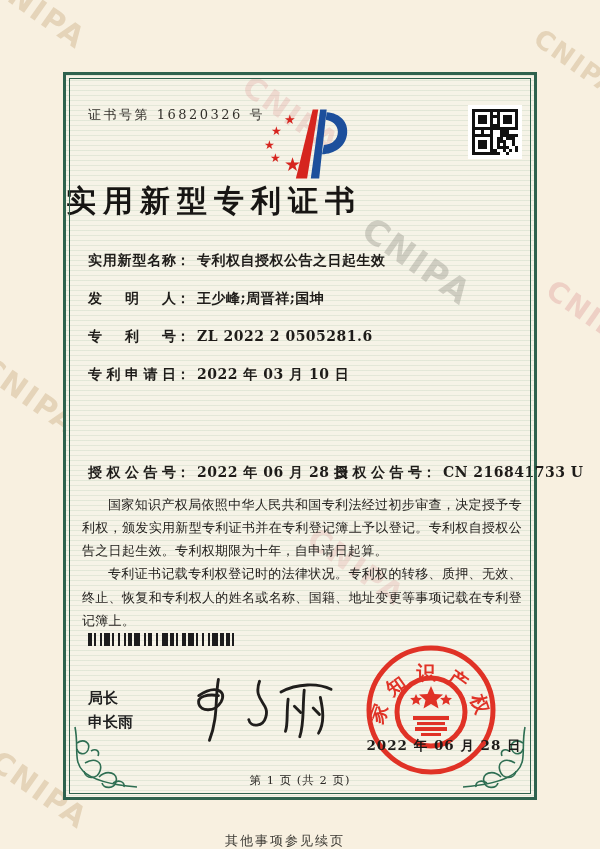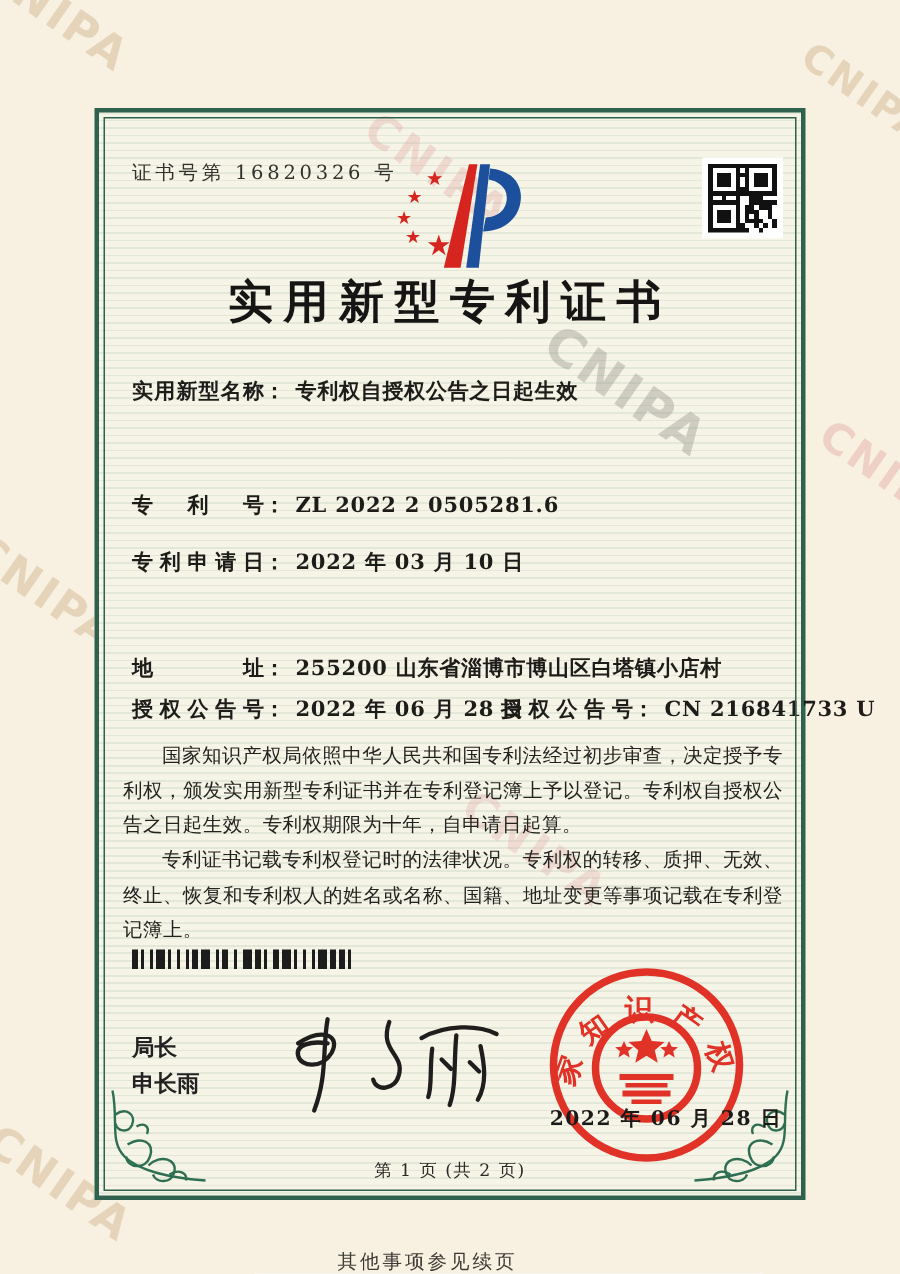--- a/index.html
+++ b/index.html
@@ -18,21 +18,21 @@
   .cert::before{content:'';position:absolute;inset:3px;border:1px solid var(--green,#2f624e);pointer-events:none;z-index:5;}
   .cert-inner{position:absolute;inset:0;z-index:2;}
   .cert .wm{z-index:1;}
   .cert-no{position:absolute;left:22px;top:31px;font-size:13px;letter-spacing:2.5px;color:#33302b;}
   
   .logo{position:absolute;left:192px;top:30px;width:92px;height:78px;}
   .logo .star{position:absolute;color:var(--logo-red,#d6251f);line-height:1;}
   
   .qr{position:absolute;left:402px;top:30px;width:46px;height:46px;background:#fff;padding:4px;}
   
-  .title{position:absolute;left:0;top:106px;width:100%;margin:0;text-align:center;
+  .title{position:absolute;left:0;top:106px;width:100%;margin:0;
          font-size:30px;font-weight:700;letter-spacing:7px;color:#171513;font-family:Liberation Serif, serif;}
   
   .field{position:absolute;left:22px;font-size:14px;color:#1e1c19;font-weight:600;white-space:nowrap;}
   .flabel{display:inline-block;width:88px;text-align:justify;text-align-last:justify;vertical-align:bottom;}
   .fvalue{margin-left:7px;letter-spacing:0.5px;}
   .grant2{position:absolute;left:246px;top:0;}
   
   .paras{position:absolute;left:16px;top:418px;width:440px;font-size:13px;line-height:1.78;
          color:#24221f;text-align:justify;letter-spacing:0.3px;}
   .paras p{margin:0;text-indent:2em;}
@@ -142,28 +142,28 @@
             <rect x="8" y="14" width="1" height="1" fill="#111"></rect>
             <rect x="11" y="14" width="1" height="1" fill="#111"></rect>
           </svg>
       </div>
 
       <h1 class="title">实用新型专利证书</h1>
 
       <div class="field" style="top:177px">
         <span class="flabel">实用新型名称</span><span>：</span><span class="fvalue">专利权自授权公告之日起生效</span>
       </div>
+      <div class="field" style="top:215px">
+        <span class="flabel">发明人</span><span>：</span><span class="fvalue">王少峰;周晋祥;国坤</span>
+      </div>
       <div class="field" style="top:253px">
         <span class="flabel">专利号</span><span>：</span><span class="fvalue">ZL 2022 2 0505281.6</span>
       </div>
       <div class="field" style="top:291px">
         <span class="flabel">专利申请日</span><span>：</span><span class="fvalue">2022 年 03 月 10 日</span>
-      </div>
-      <div class="field" style="top:362px">
-        <span class="flabel">地址</span><span>：</span><span class="fvalue">255200 山东省淄博市博山区白塔镇小店村</span>
       </div>
       <div class="field" style="top:389px;width:430px">
         <span>
           <span class="flabel">授权公告号</span><span>：</span><span class="fvalue">2022 年 06 月 28 日</span>
         </span>
         <span class="grant2">
           <span class="flabel">授权公告号</span><span>：</span><span class="fvalue">CN 216841733 U</span>
         </span>
       </div>
 

